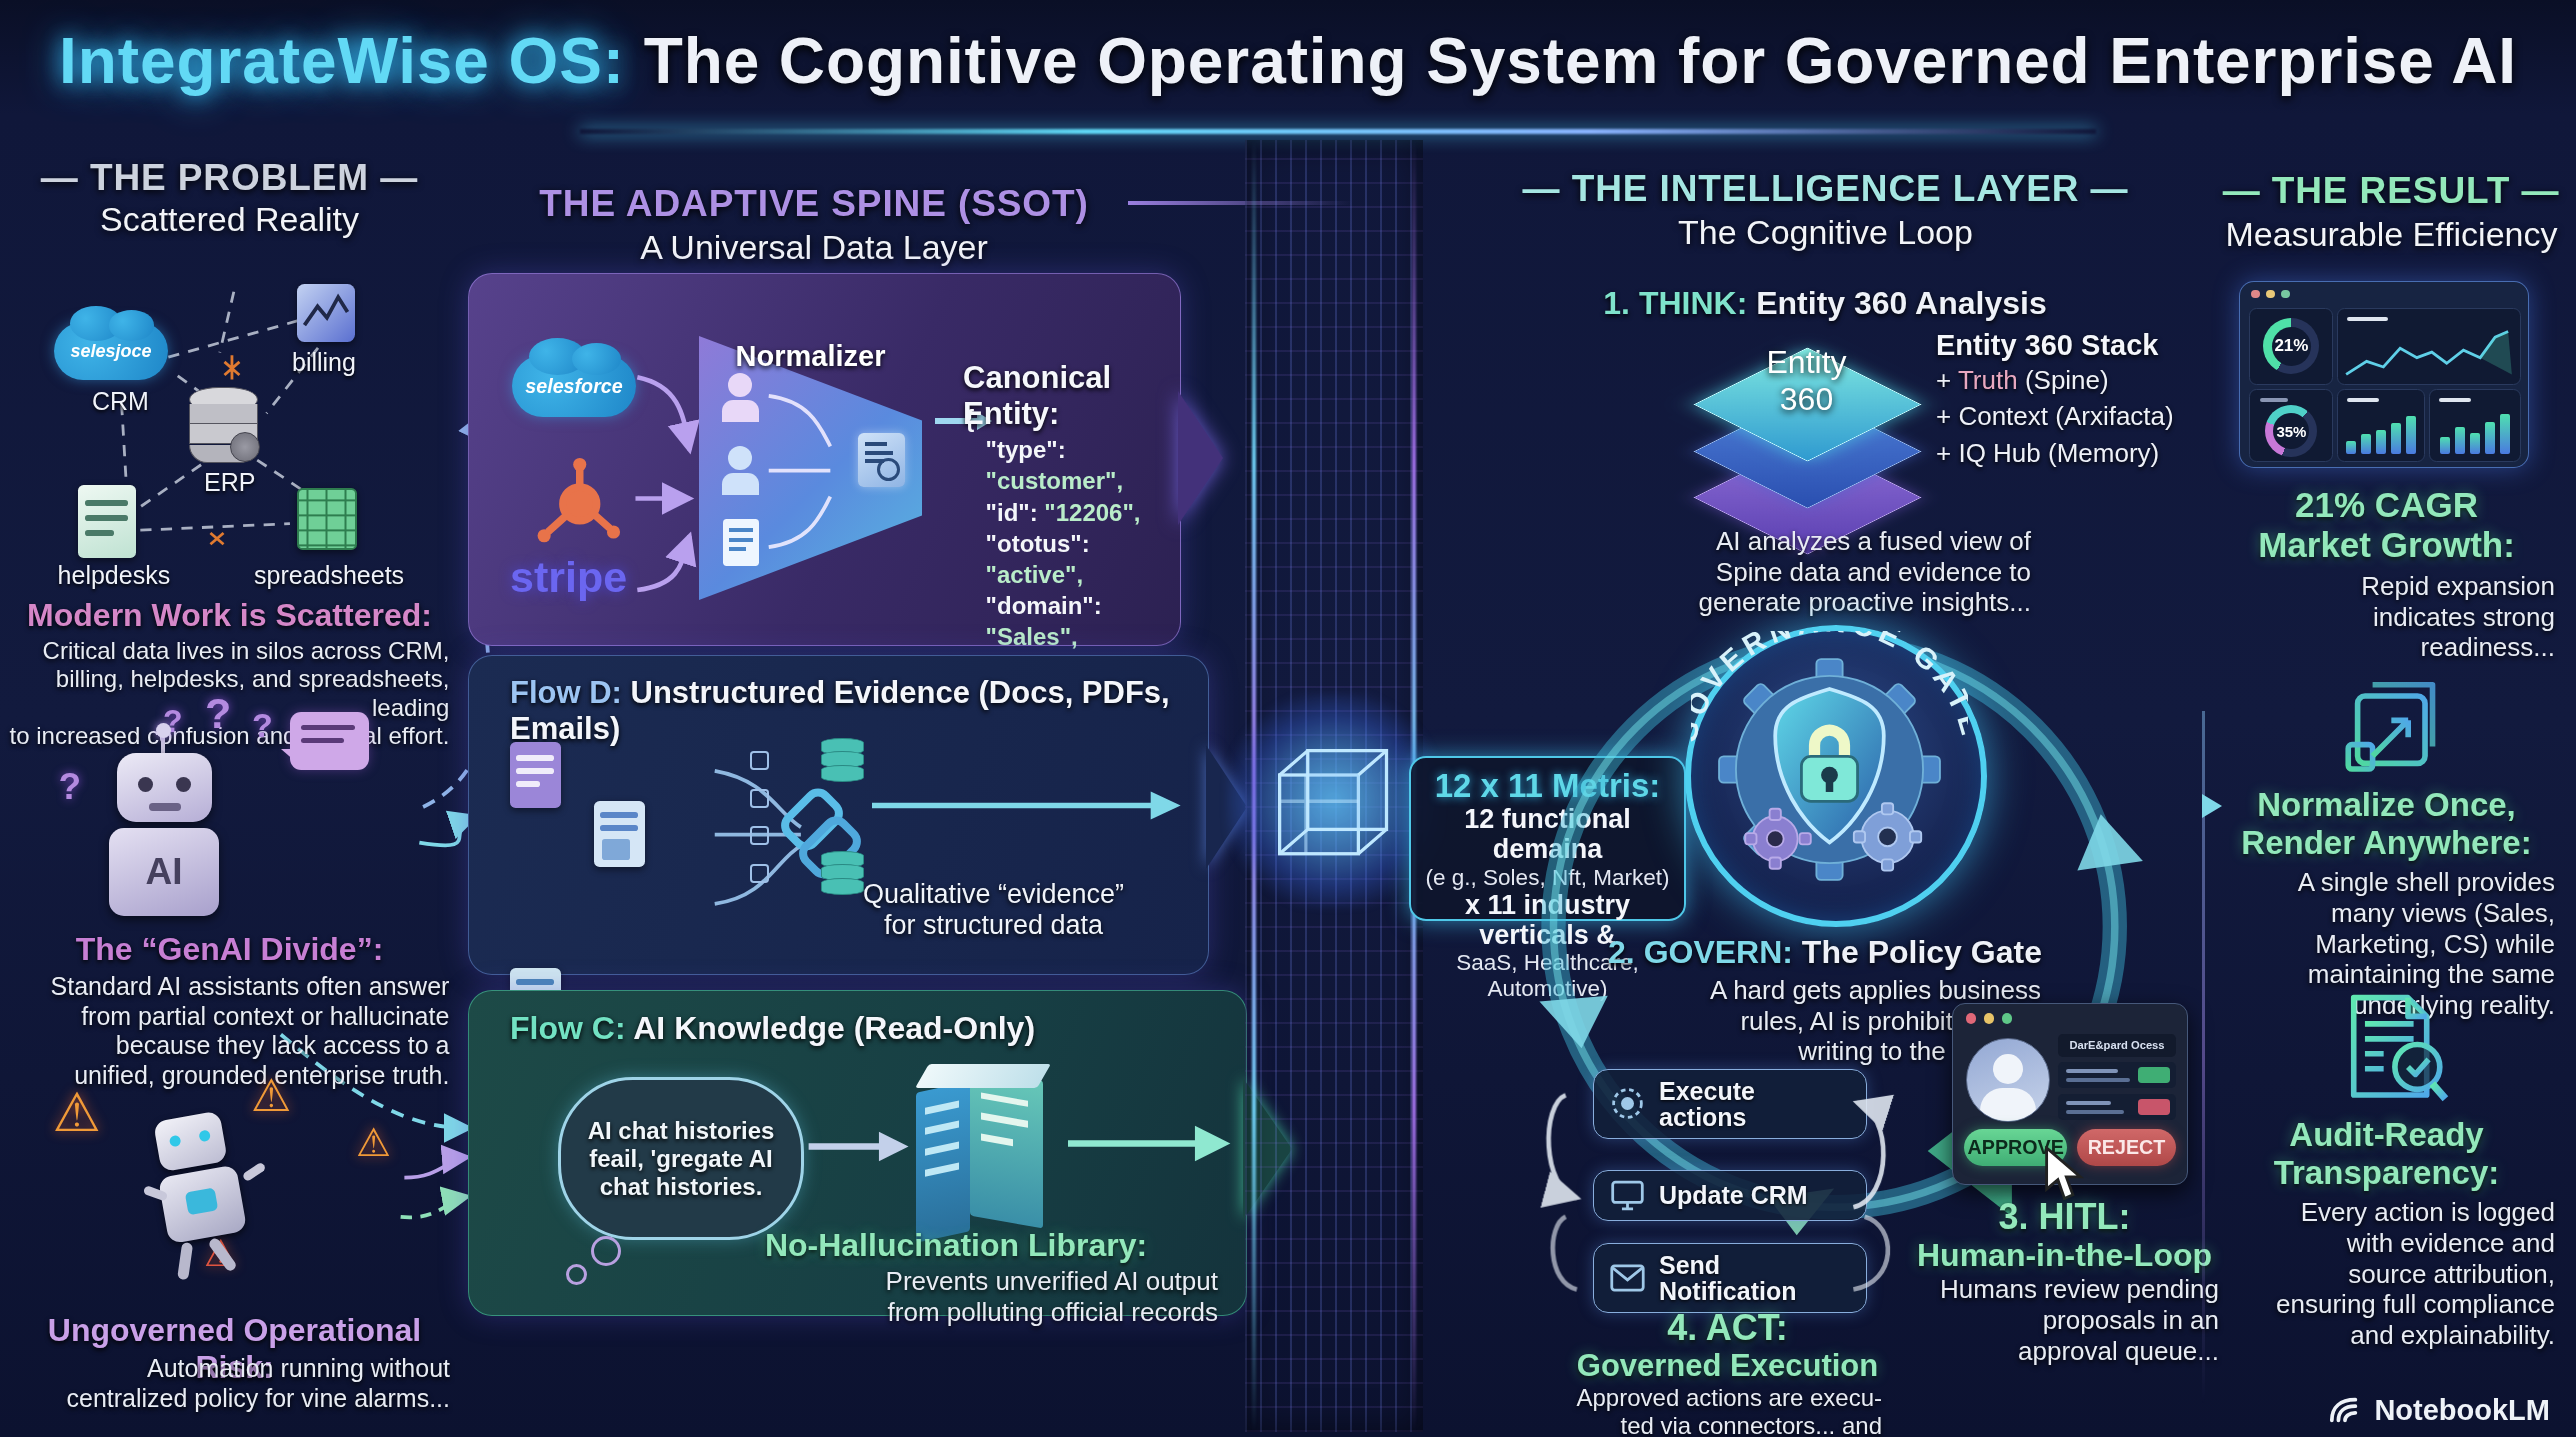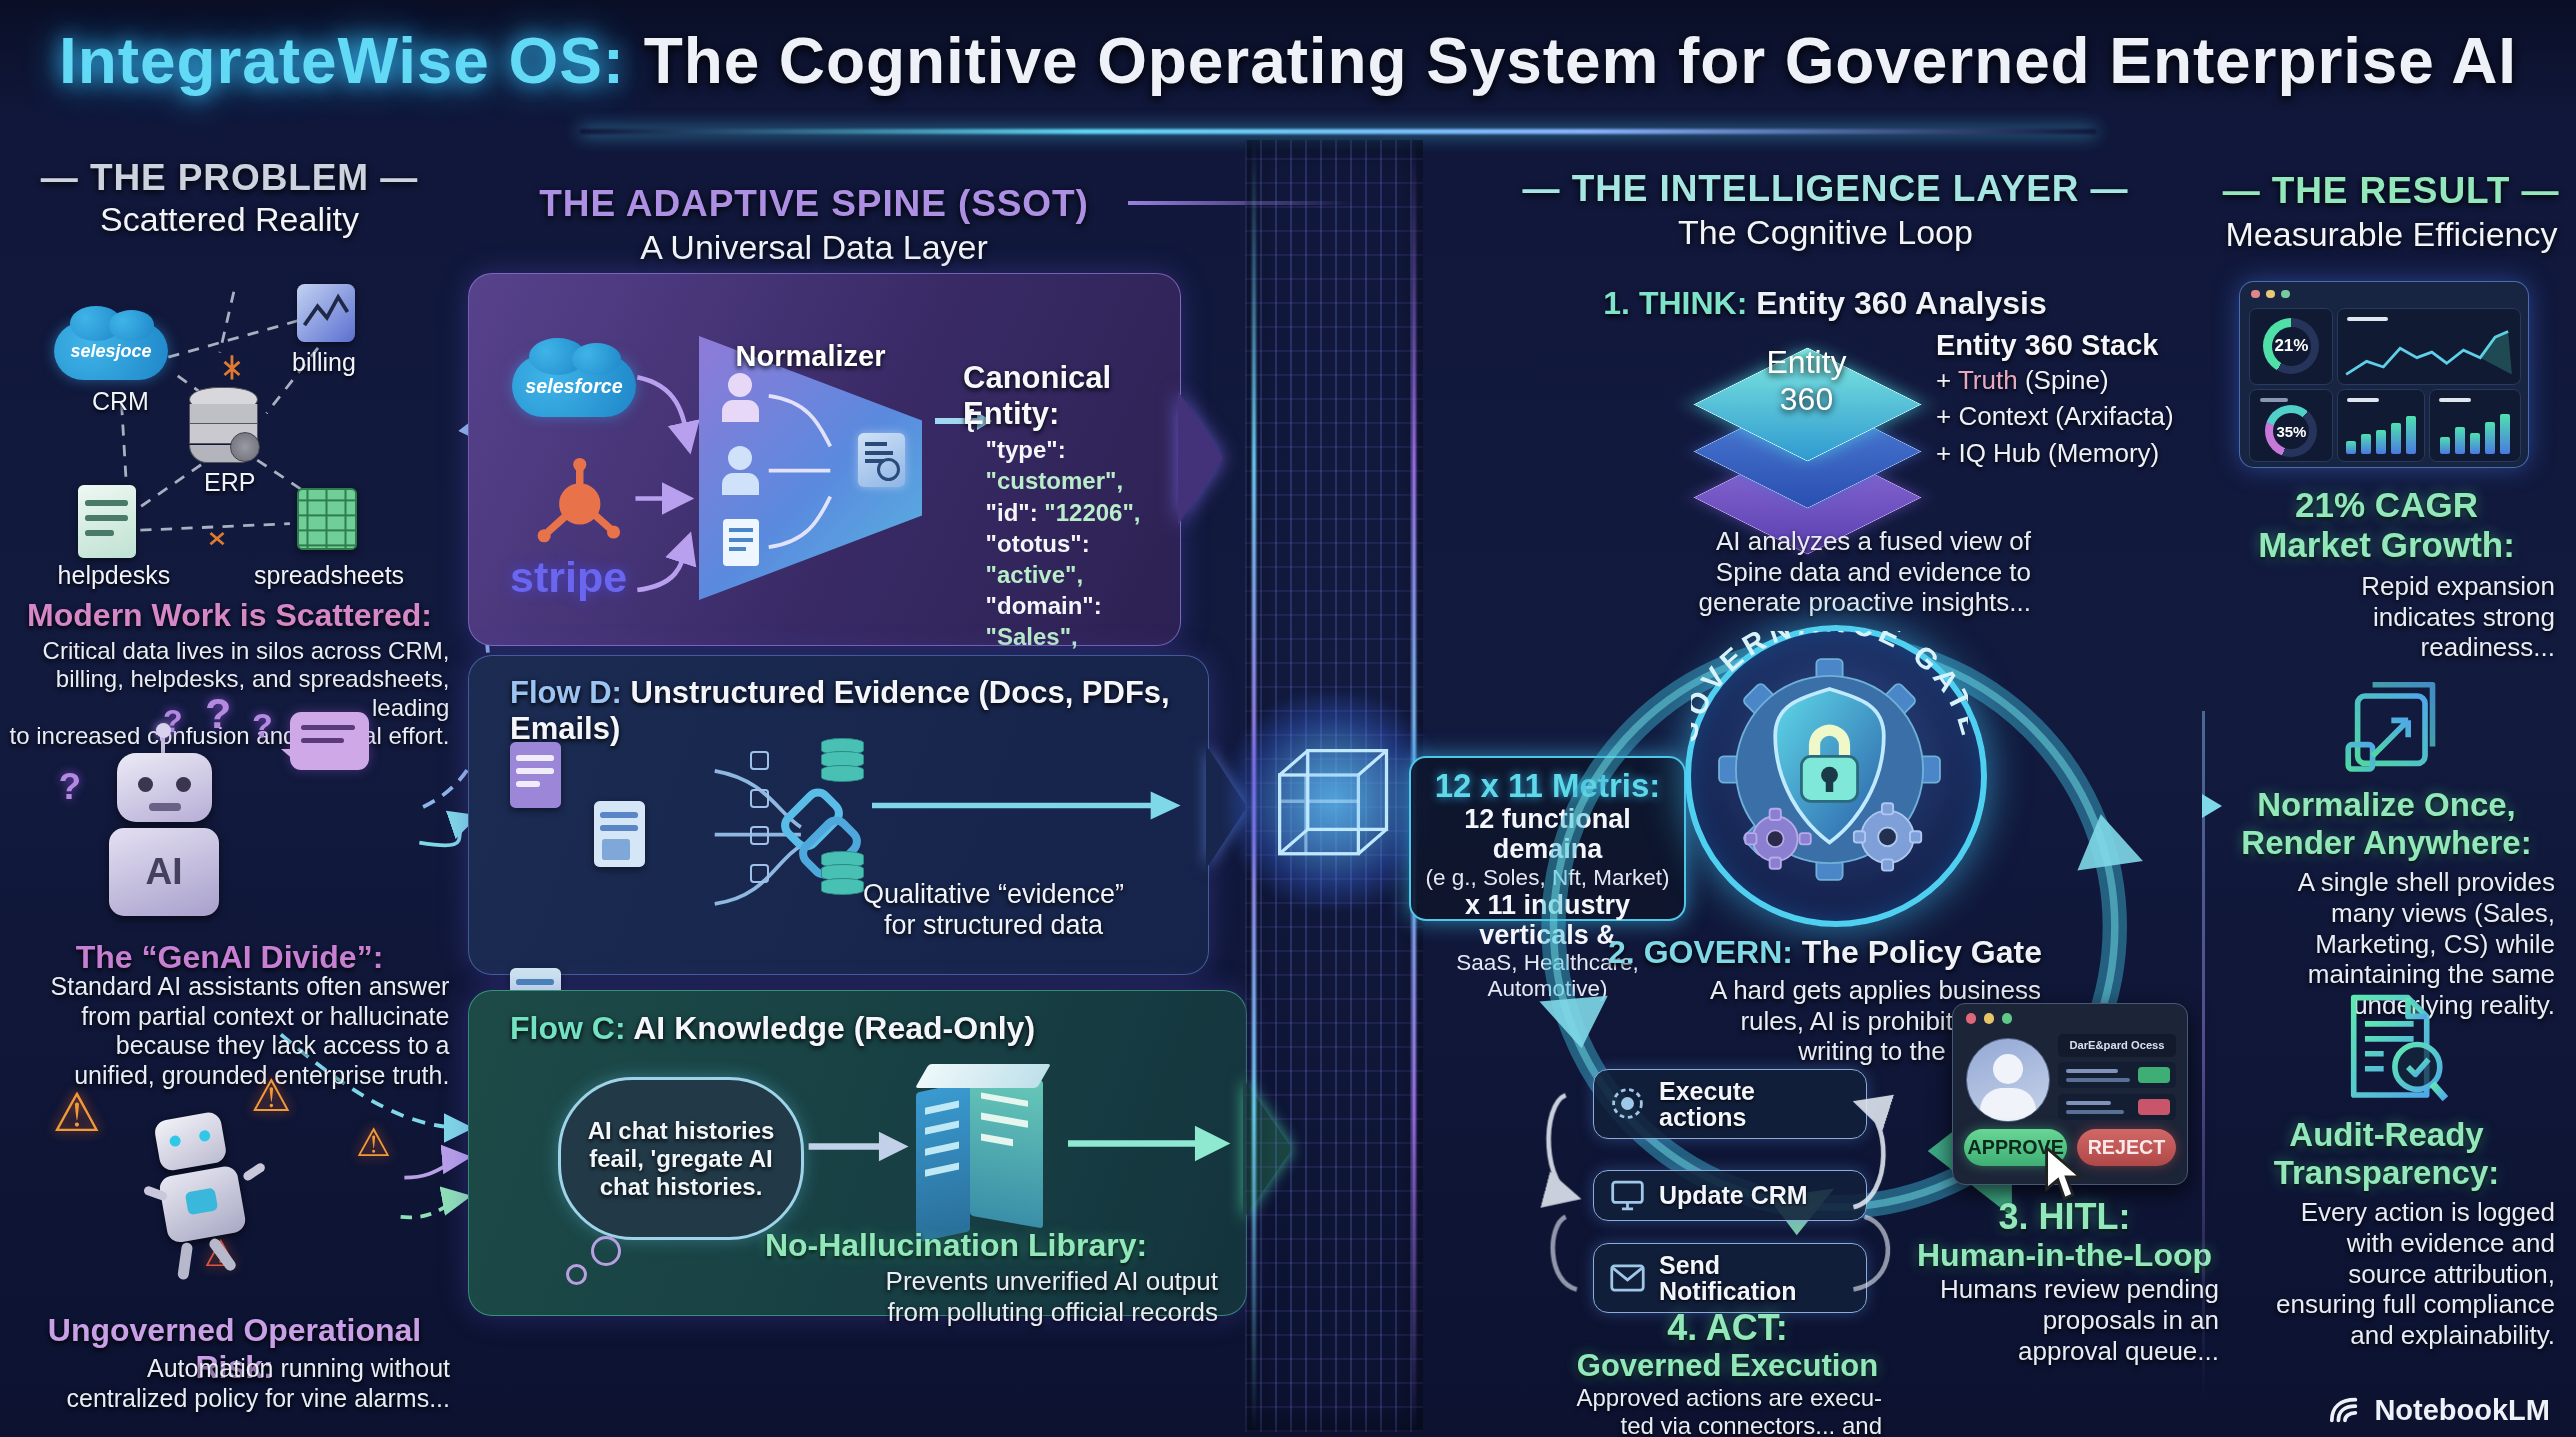--- a/index.html
+++ b/index.html
@@ -147,21 +147,21 @@
     <div class="abs" style="left:105px;top:13px;width:15px;height:15px;border-radius:50%;background:#d8d2ee;box-shadow:0 0 9.4px #aa8ae0;"></div>
     <div class="abs" style="left:66px;top:43px;width:95px;height:69px;border-radius:19px;background:linear-gradient(160deg,#eceaf6,#b6aed6);box-shadow:0 3.7px 9.4px #0008;">
       <div style="position:absolute;left:20.6px;top:24px;width:15px;height:15px;border-radius:50%;background:#3a3650;"></div>
       <div style="position:absolute;right:20.6px;top:24px;width:15px;height:15px;border-radius:50%;background:#3a3650;"></div>
       <div style="position:absolute;left:32px;bottom:11.2px;width:32px;height:7.5px;border-radius:3.7px;background:#6a6286;"></div>
     </div>
     <div class="abs" style="left:58px;top:118px;width:110px;height:88px;border-radius:15px;background:linear-gradient(160deg,#e4e0f2,#a8a0cc);box-shadow:0 3.7px 9.4px #0008;display:flex;align-items:center;justify-content:center;">
       <span style="font-size:37px;font-weight:700;color:#45405e;">AI</span>
     </div>
   </div>
-  <div class="abs ctr sect-label" style="left:19px;top:931px;width:421px;color:#c77fd4;margin-top:8px;">The “GenAI Divide”:</div>
+  <div class="abs ctr sect-label" style="left:19px;top:931px;width:421px;color:#c77fd4;">The “GenAI Divide”:</div>
   <div class="abs ctr body-txt pre" style="left:9.4px;top:972px;width:440px;">Standard AI assistants often answer
 from partial context or hallucinate
 because they lack access to a
 unified, grounded enterprise truth.</div>
 
   <div class="abs" style="left:47px;top:1075px;width:374px;height:229px;">
     <span class="warn" style="left:5.6px;top:5.6px;font-size:54px;">⚠</span>
     <span class="warn" style="left:204px;top:-5.6px;font-size:45px;">⚠</span>
     <span class="warn" style="left:309px;top:45px;font-size:39px;">⚠</span>
     <span class="warn" style="left:157px;top:157px;font-size:37px;color:#e05540;">⚠</span>

